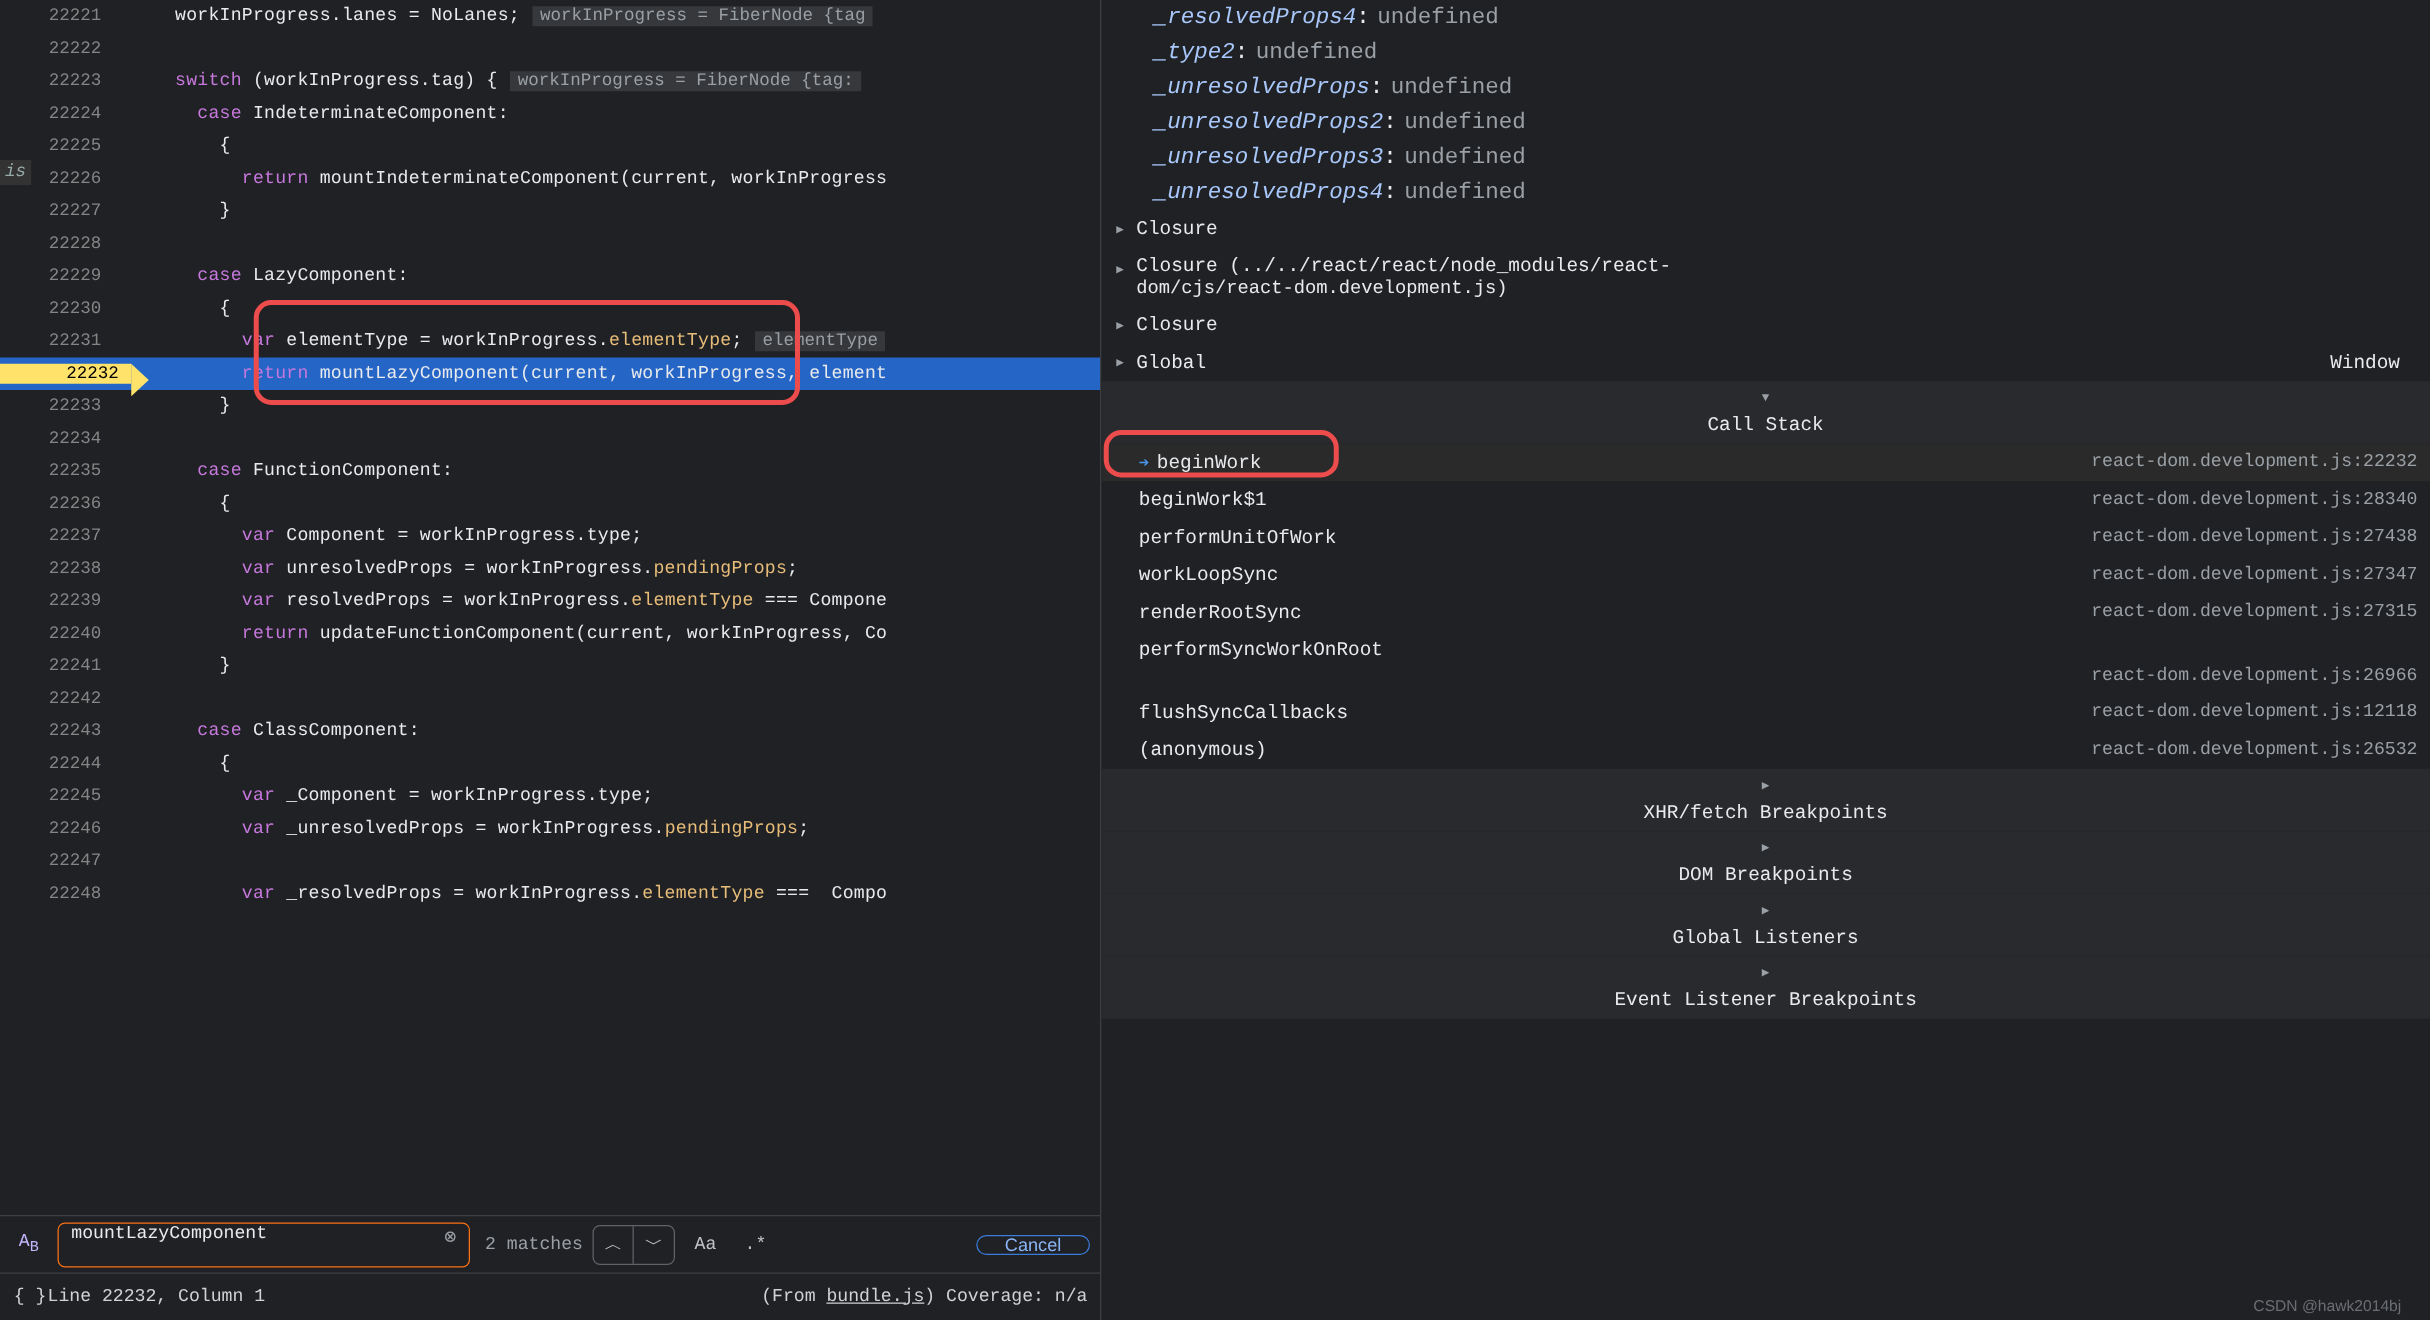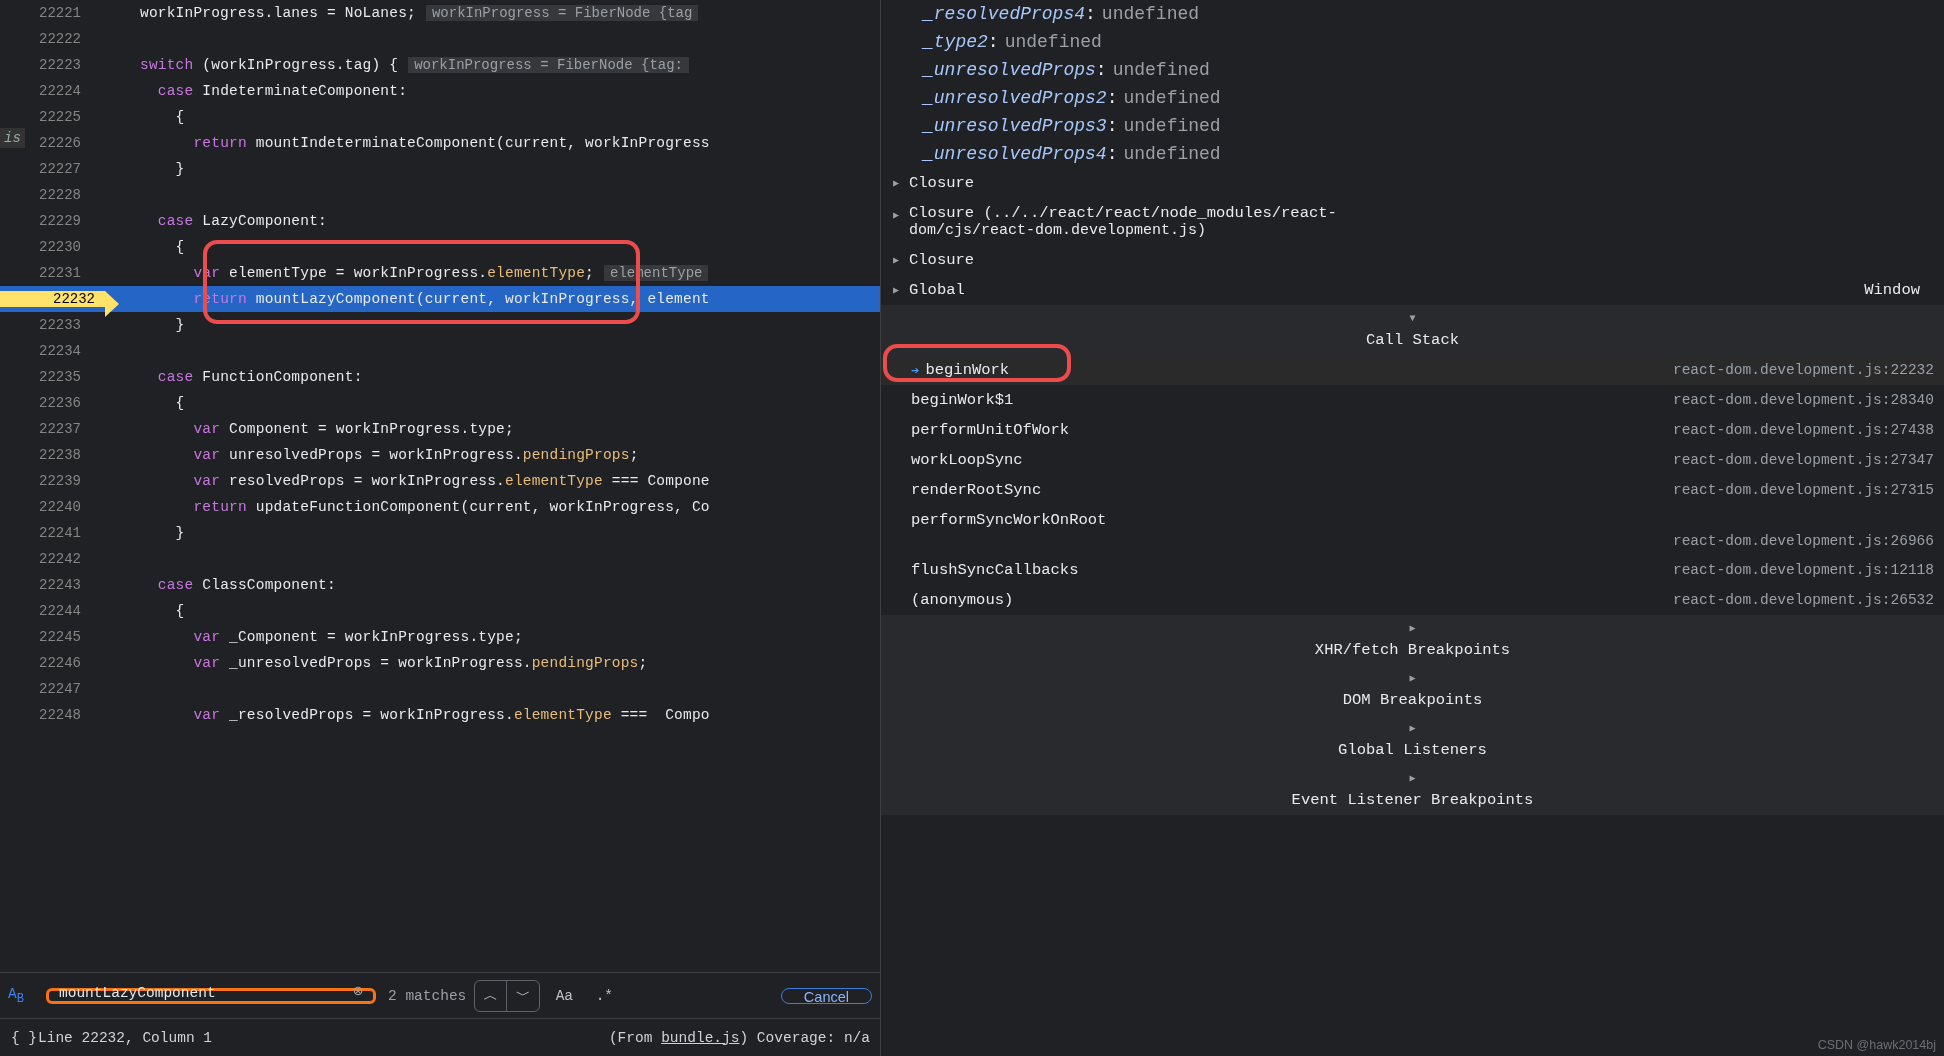--- a/index.html
+++ b/index.html
@@ -36,24 +36,24 @@
   display:inline-block; background:#36383b; color:#9aa0a6; padding:0 6px; margin-left:10px;
   font-size:14px;
 }
 .red-box {
   position:absolute; border:4px solid #ed4c4c; border-radius:14px; pointer-events:none;
 }
 .find-bar {
   display:flex; align-items:center; height:46px; border-top:1px solid #3c4043;
   padding:0 8px; gap:8px; font-size:14.5px;
 }
-.find-icon { width:30px; text-align:left; color:#3b82f6; }
+.find-icon { width:30px; text-align:center; color:#c4b5fd; }
 .find-input {
-  display:flex; align-items:flex-end; background:#202124; border:3px solid #f97316;
-  border-radius:6px; height:16px; padding:0 10px; width:330px;
+  display:flex; align-items:flex-start; background:#202124; border:1px solid #f97316;
+  border-radius:6px; height:36px; padding:0 10px; width:330px;
 }
 .find-input input {
   flex:1; background:transparent; border:none; color:#e8eaed; font-family:inherit;
   font-size:14.5px; outline:none;
 }
 .find-input .clear { color:#9aa0a6; cursor:pointer; font-size:16px; }
 .match-count { color:#9aa0a6; margin-left:4px; }
 .nav-box { display:flex; border:1px solid #5f6368; border-radius:6px; height:32px; }
 .nav-box span { width:32px; display:flex; align-items:center; justify-content:center; cursor:pointer; color:#bfc2c7; }
 .nav-box span:first-child { border-right:1px solid #5f6368; }
@@ -85,21 +85,21 @@
 .section-extra { margin-left:auto; color:#e8eaed; padding-right:16px; }
 .closure-cont { color:#e8eaed; padding-left:30px; font-size:15px; }
 .stack-row {
   display:flex; align-items:center; padding:6px 10px 6px 30px; font-size:15.5px;
   cursor:pointer; justify-content:space-between;
 }
 .stack-row.active { background:#2a2a2a; }
 .stack-fn { color:#e8eaed; display:flex; align-items:center; gap:6px; }
 .stack-loc { color:#9aa0a6; font-size:14.5px; }
 .stack-arrow { color:#4a9af5; font-size:14px; }
-.watermark { position:absolute; bottom:4px; right:8px; color:#6b6e73; font-size:12.5px; font-family:sans-serif; }
+.watermark { position:absolute; bottom:4px; right:23px; color:#6b6e73; font-size:12.5px; font-family:sans-serif; }
 
 
 .caret-right::before { content:"▶"; font-size:10px; color:#9aa0a6; }
 .caret-down::before { content:"▼"; font-size:10px; color:#9aa0a6; }
 </style>
 </head>
 <body>
 
 <div class="editor-pane">
   <span class="tab-stub">is</span>

